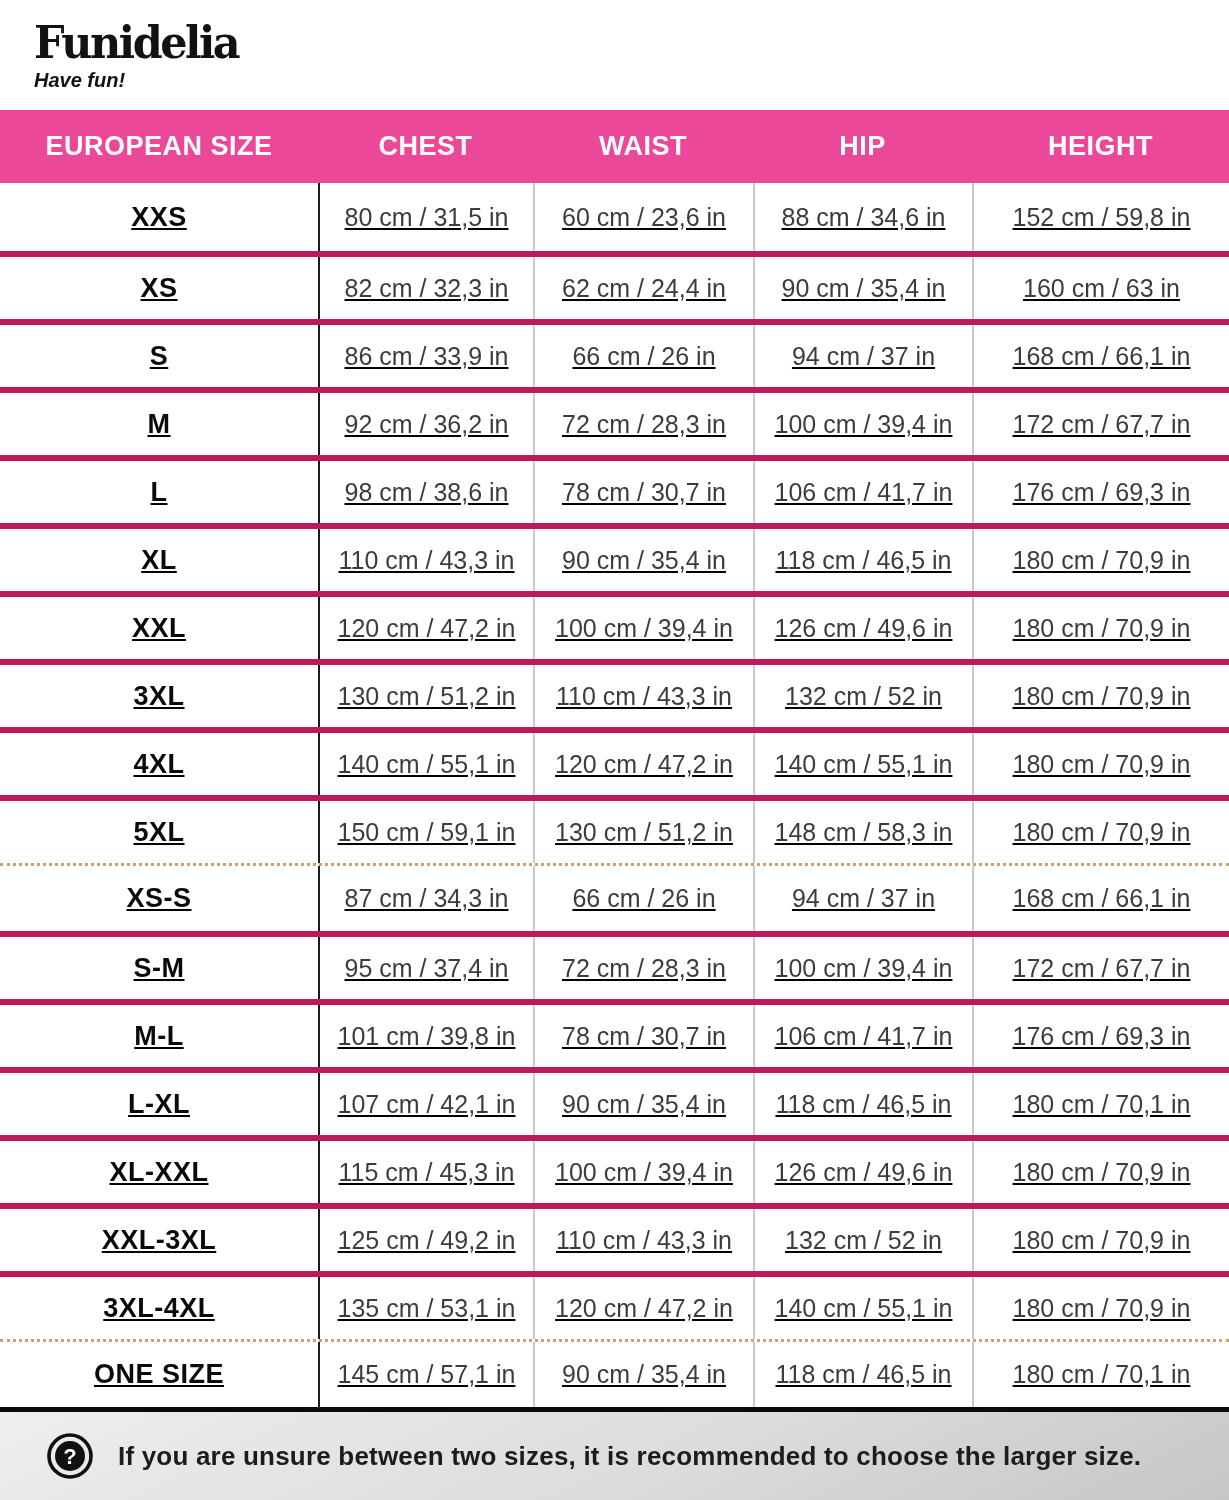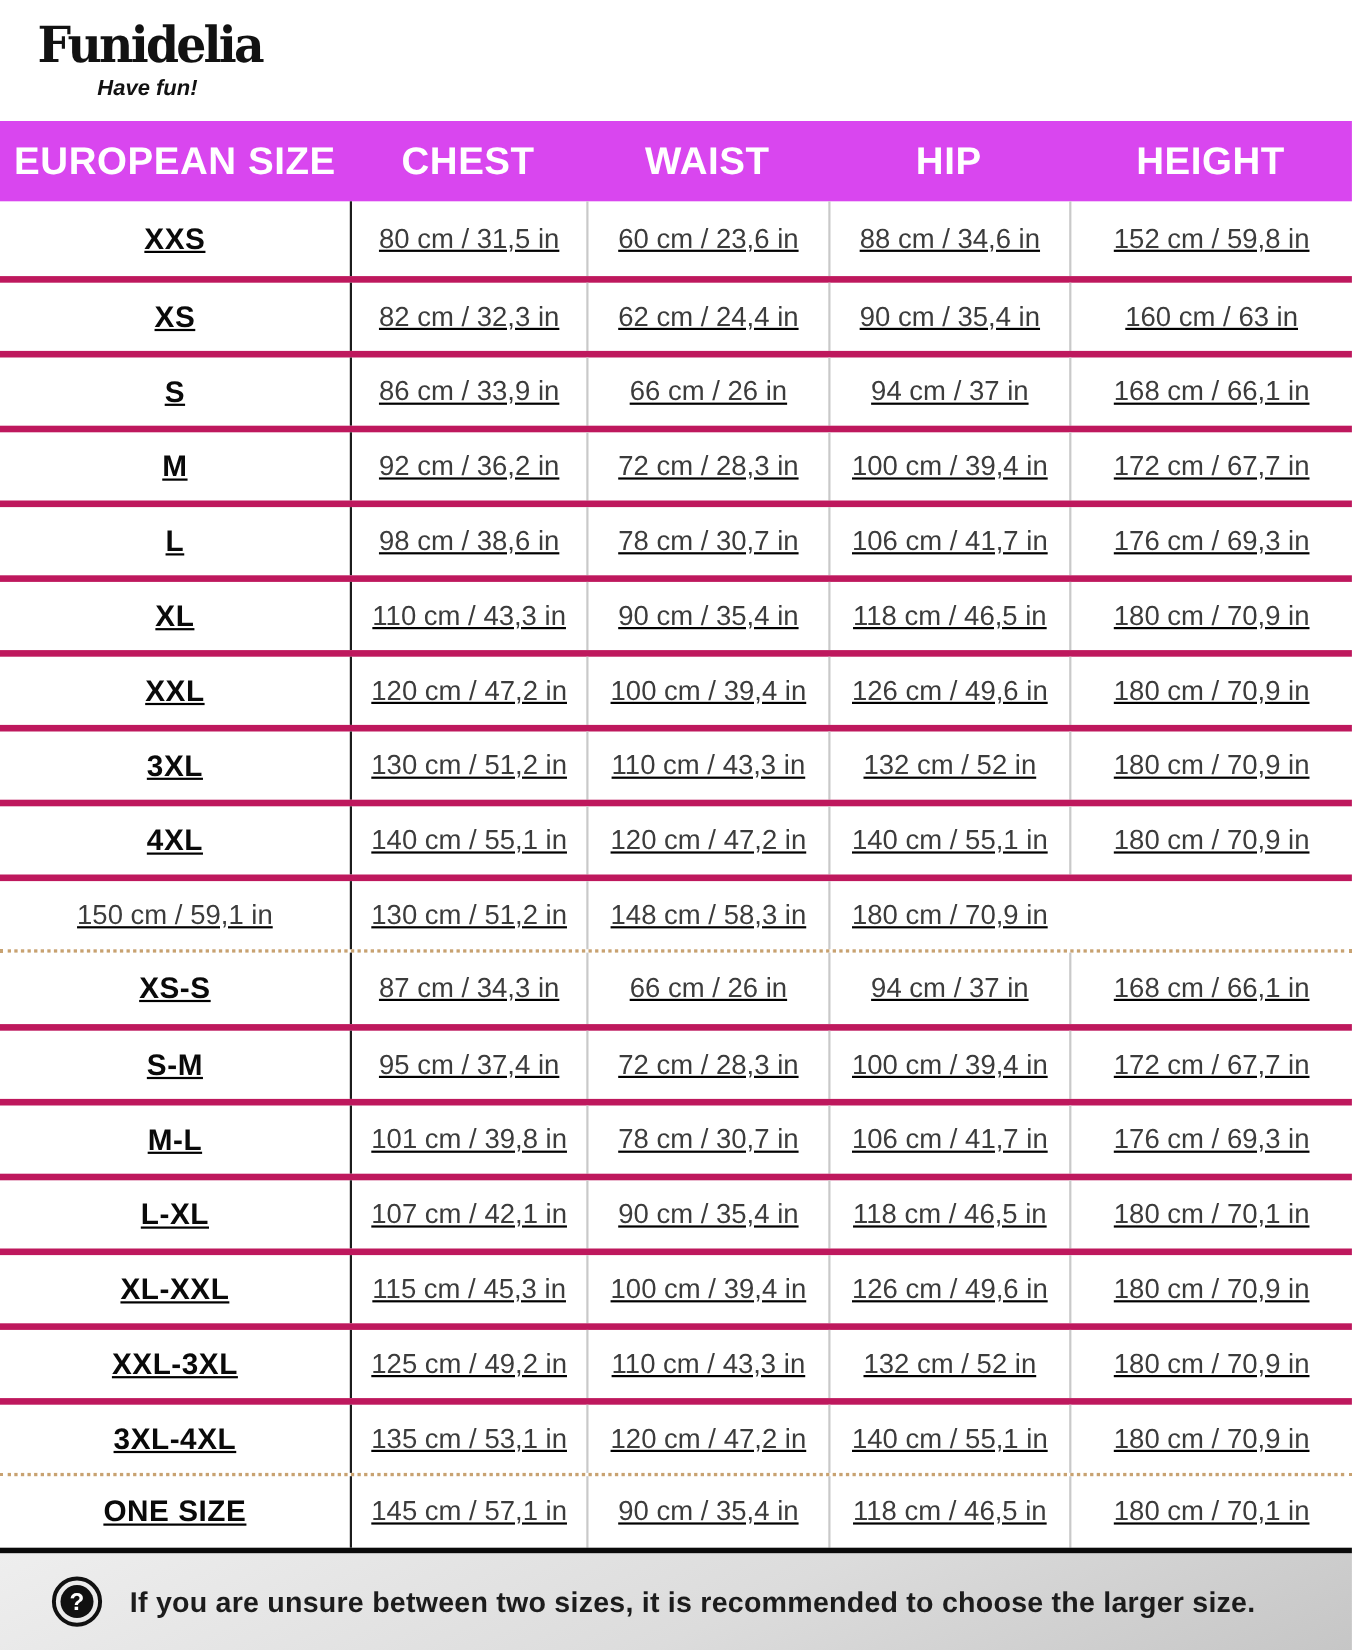--- a/index.html
+++ b/index.html
@@ -11,36 +11,36 @@
   .page { width:1229px; height:1500px; display:flex; flex-direction:column; overflow:hidden; }
 
   
   .top {
     height:110px; flex:0 0 110px; box-sizing:border-box;
     display:flex; justify-content:space-between; align-items:center;
     padding:0 44px 0 34px;
   }
   .title-wrap { display:flex; align-items:center; gap:18px; }
   .page-title { margin:0; font-size:31px; font-weight:800; letter-spacing:.5px; color:#0b0b0b; }
-  .brand { text-align:center; line-height:1; }
+  .brand { text-align:left; line-height:1; }
   .brand-name {
     font-family:"DejaVu Serif", serif; font-weight:bold;
     font-size:43px; letter-spacing:-2.5px; color:#121212; transform:scaleY(1.05);
   }
   .brand-tagline {
     font-family:Liberation Sans, sans-serif; font-style:italic; font-weight:bold;
     font-size:20px; color:#121212; margin-top:6px; padding-right:4px;
   }
 
   
   .grid-cols { display:grid; grid-template-columns:318px 215px 220px 219px 257px; }
   .thead {
-    height:73px; flex:0 0 73px; background:#d946ef; color:#ffffff;
+    height:73px; flex:0 0 73px; background:#ec4899; color:#ffffff;
     align-items:center; text-align:center;
-    font-weight:bold; font-size:35px; letter-spacing:.5px;
+    font-weight:bold; font-size:27px; letter-spacing:.5px;
   }
   .tbody { display:flex; flex-direction:column;text-decoration:underline; }
   .trow { height:68px; flex:0 0 68px; box-sizing:border-box; border-top:6px solid #be185d; }
   .trow.first { border-top:none; }
   .trow.dotted-top { border-top:3px dotted #c8a271; }
   .cell {
     display:flex; align-items:center; justify-content:center;
     font-size:25px; color:#3c3c3c; white-space:nowrap; overflow:hidden;
   }
   .trow .cell:nth-child(2) { border-left:2px solid #1c1c1c; }
@@ -145,20 +145,21 @@
 
   <div class="trow grid-cols">
     <div class="cell label">4XL</div>
     <div class="cell">140 cm / 55,1 in</div>
     <div class="cell">120 cm / 47,2 in</div>
     <div class="cell">140 cm / 55,1 in</div>
     <div class="cell">180 cm / 70,9 in</div>
   </div>
 
   <div class="trow grid-cols">
+    <div class="cell label">5XL</div>
     <div class="cell">150 cm / 59,1 in</div>
     <div class="cell">130 cm / 51,2 in</div>
     <div class="cell">148 cm / 58,3 in</div>
     <div class="cell">180 cm / 70,9 in</div>
   </div>
 
   <div class="trow grid-cols dotted-top">
     <div class="cell label">XS-S</div>
     <div class="cell">87 cm / 34,3 in</div>
     <div class="cell">66 cm / 26 in</div>

